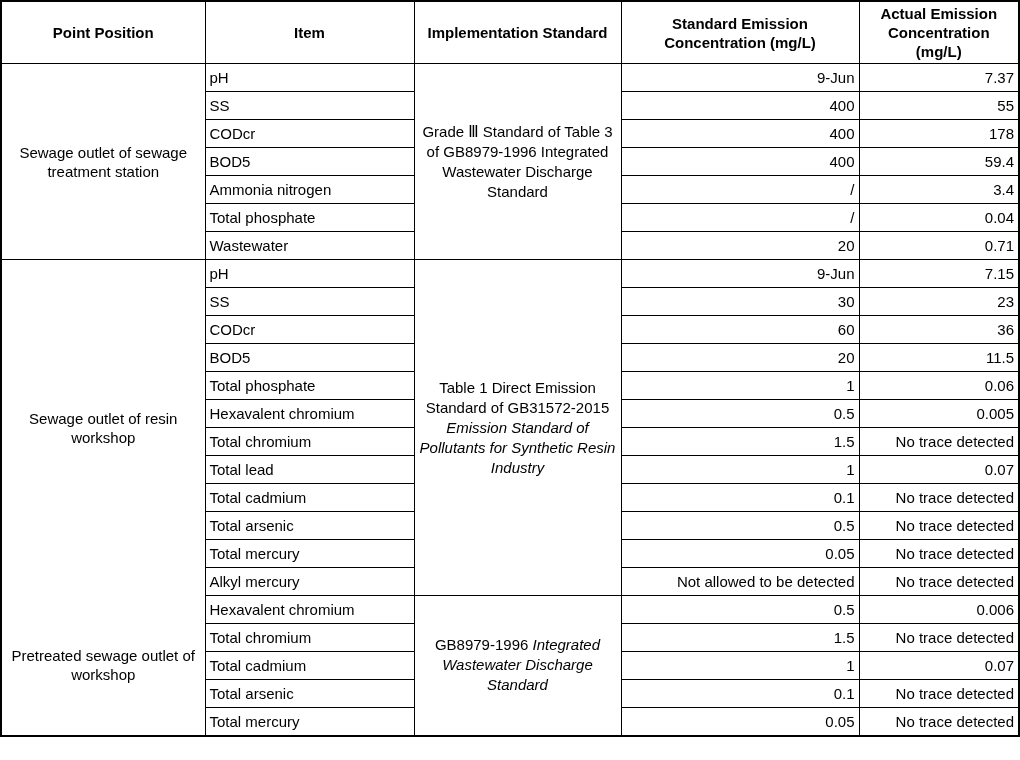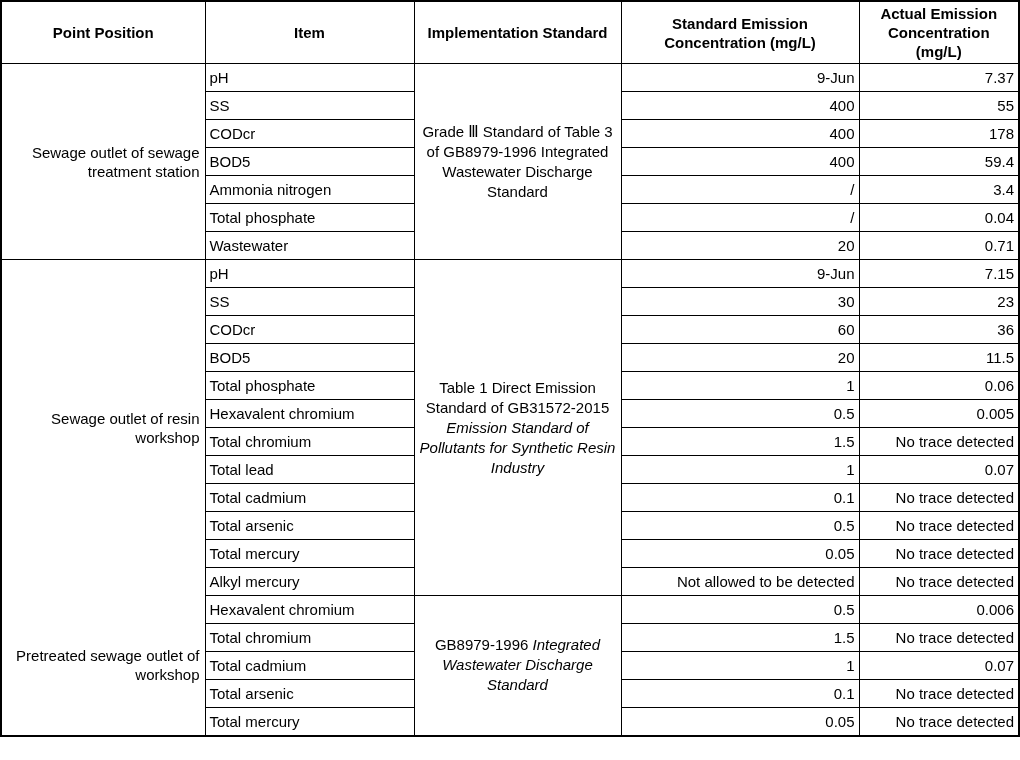--- a/index.html
+++ b/index.html
@@ -19,21 +19,21 @@
     vertical-align: middle;
     padding: 1px 4px;
     overflow: hidden;
     background: #ffffff;
   }
   tr.head-row { height: 60px; }
   tr.data-row { height: 28px; }
   th {
     font-weight: bold; text-align: center; line-height: 19px; padding: 2px 6px;
   }
-  td.point-cell { text-align: right; line-height: 19px; padding: 2px 5px; }
+  td.point-cell { text-align: center; line-height: 19px; padding: 2px 5px; }
   td.item-cell  { text-align: left; }
   td.std-text-cell { text-align: center; line-height: 20px; padding: 2px 5px; }
   td.val-cell { text-align: right; }
   td .ital { font-style: italic; }
   
   td.no-border-bottom { border-bottom: 0 none; }
   td.no-border-top    { border-top: 0 none; }
 </style>
 </head>
 <body>

